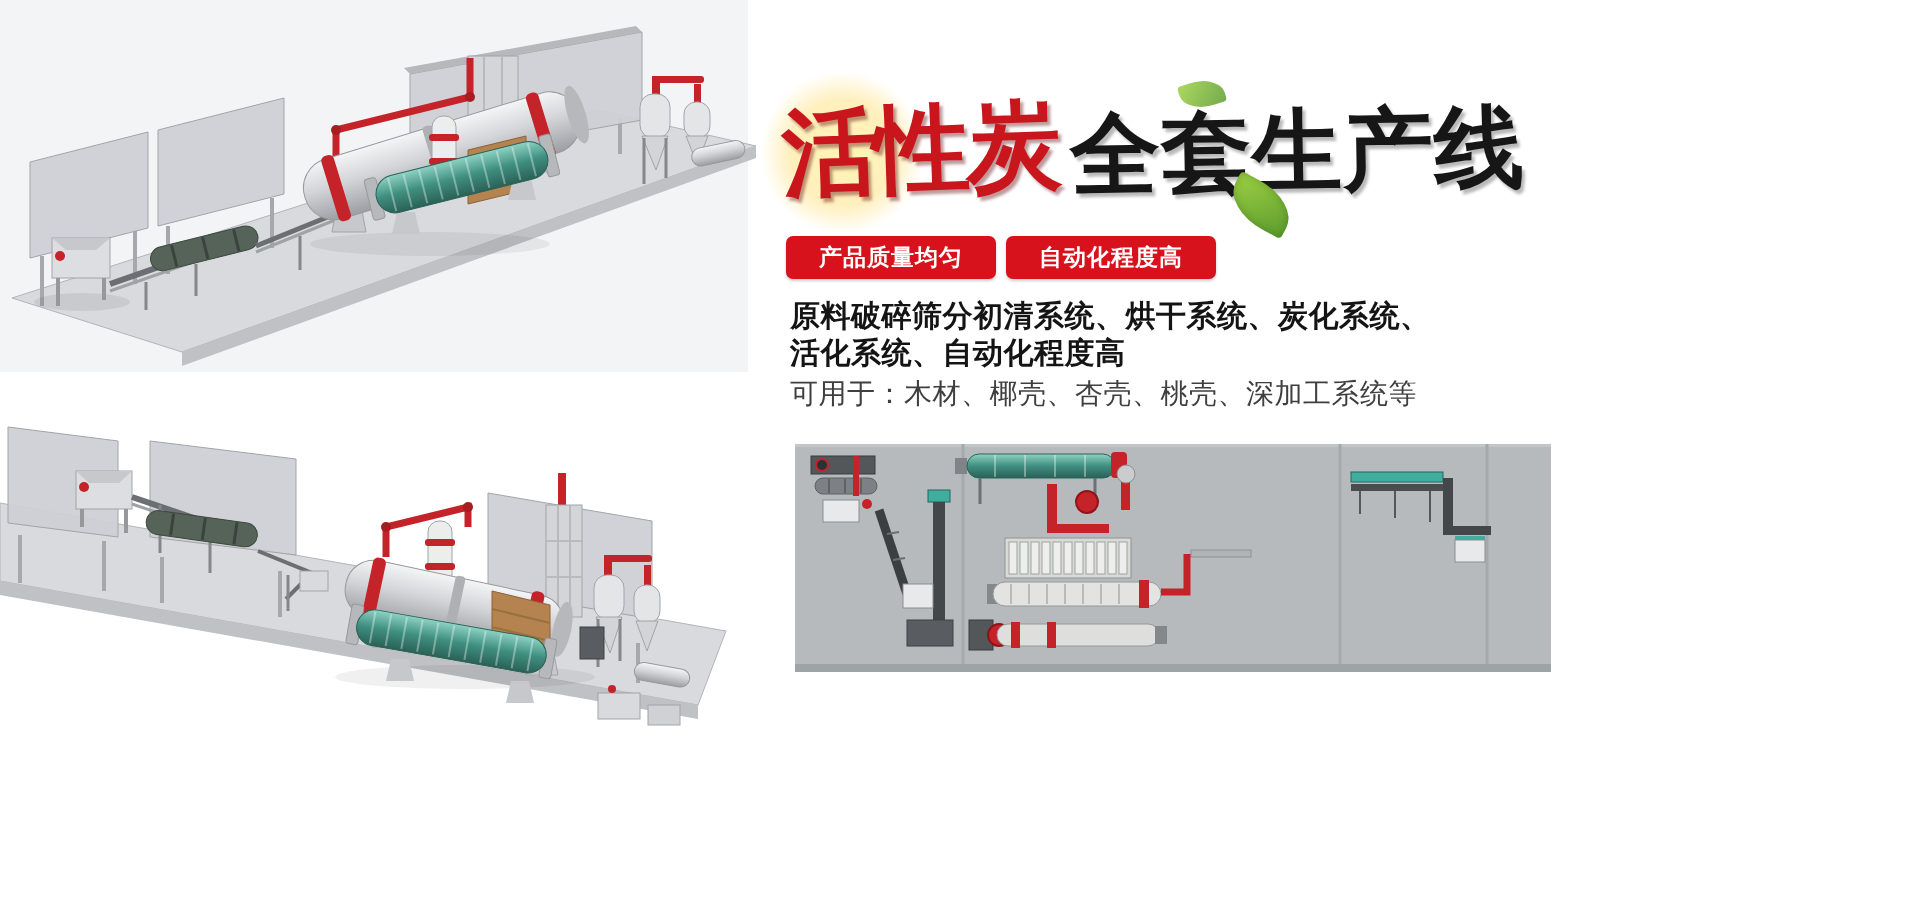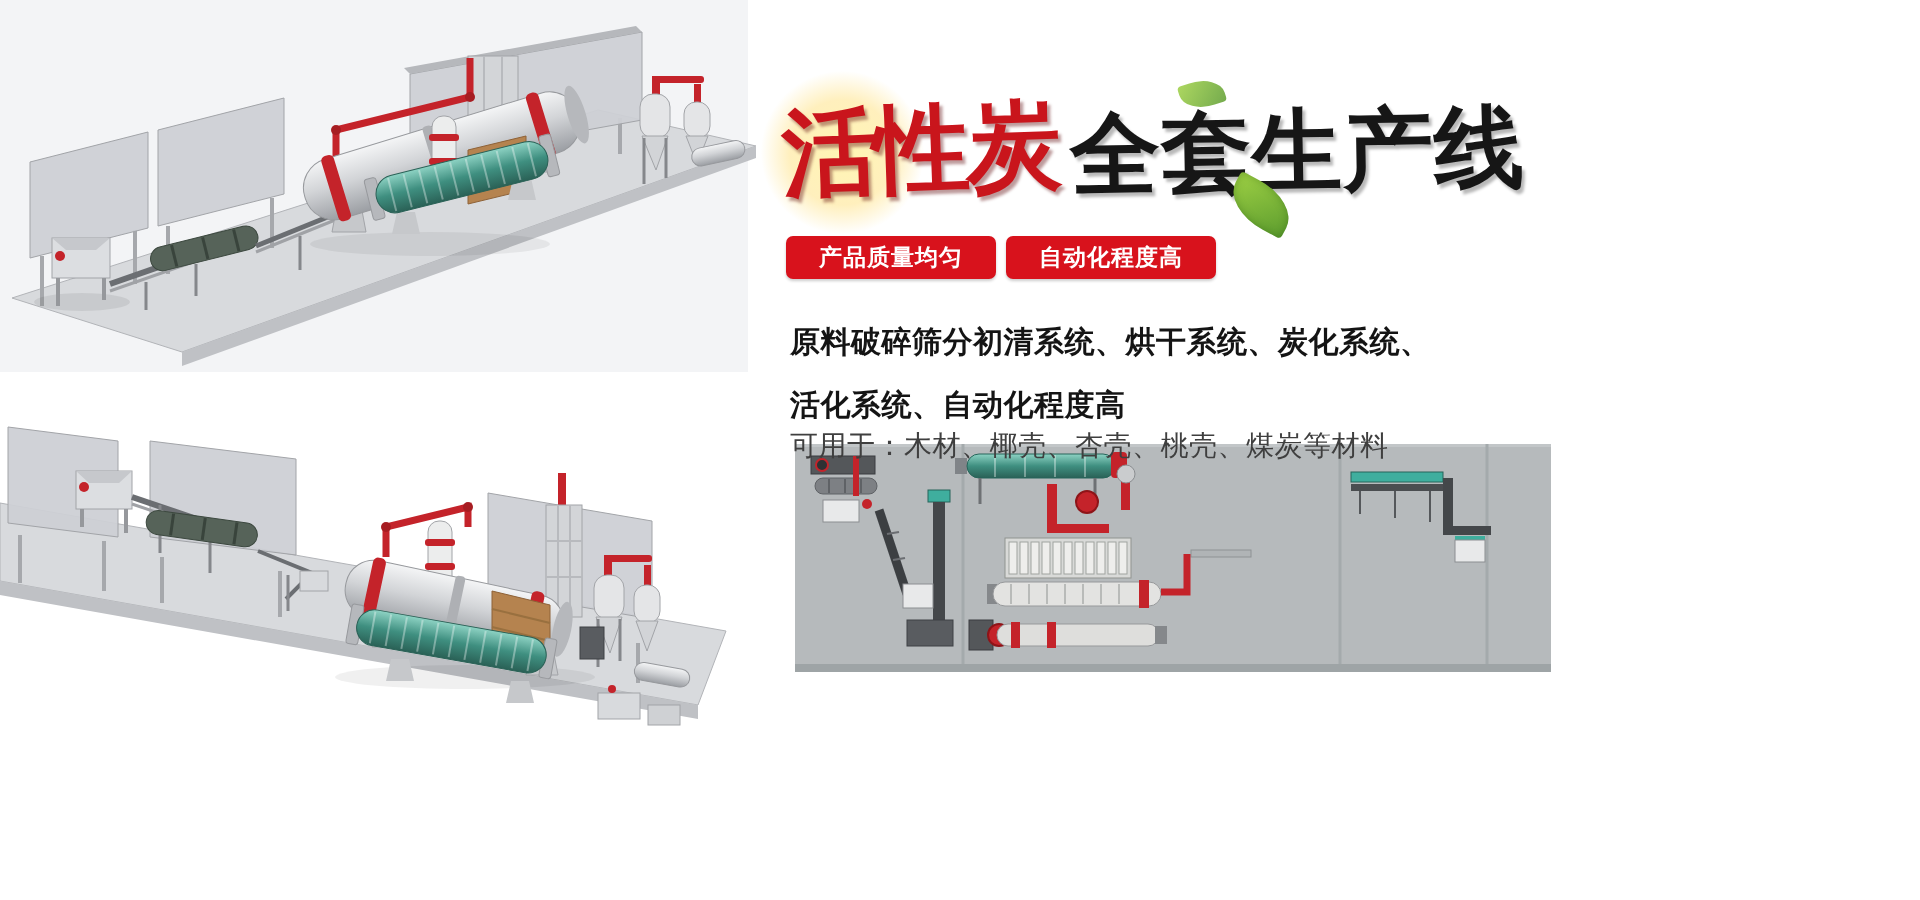--- a/index.html
+++ b/index.html
@@ -25,21 +25,21 @@
   .title-black { position:relative; z-index:2; display:inline-block; font-size:90px; font-weight:bold;
                  color:var(--title-black,#161616); letter-spacing:1px; margin-left:12px; transform:rotate(-1deg);
                  text-shadow:3px 4px 3px rgba(0,0,0,.28); }
 
   .badges-row { position:absolute; left:786px; top:236px; display:flex; gap:10px; z-index:2; }
   .badge { background:var(--badge-red,#d8121c); color:#ffffff; font-size:23px; font-weight:bold;
            height:43px; line-height:43px; padding:0 33px; border-radius:7px; letter-spacing:1px;
            box-shadow:0 2px 3px rgba(0,0,0,.2); }
 
   .desc-block { position:absolute; left:790px; top:297px; z-index:2; }
-  .desc-bold  { font-size:30px; font-weight:bold; color:#141414; line-height:37px; letter-spacing:.5px;margin-top:26px; }
+  .desc-bold  { font-size:30px; font-weight:bold; color:#141414; line-height:37px; letter-spacing:.5px; }
   .desc-light { font-size:28px; color:#3f3f3f; line-height:40px; margin-top:3px; letter-spacing:.5px; }
 
   .diagram-panel { position:absolute; left:795px; top:444px; width:756px; height:228px; }
   .diagram-panel svg { width:100%; height:100%; display:block; }
 </style>
 </head>
 <body>
 
 <div class="page">
 
@@ -305,21 +305,21 @@
   </div>
 
   <div class="badges-row">
     <div class="badge">产品质量均匀</div>
     <div class="badge">自动化程度高</div>
   </div>
 
   <div class="desc-block">
     <div class="desc-bold">原料破碎筛分初清系统、烘干系统、炭化系统、</div>
     <div class="desc-bold">活化系统、自动化程度高</div>
-    <div class="desc-light">可用于：木材、椰壳、杏壳、桃壳、煤炭等材料</div>
+    <div class="desc-light">可用于：木材、椰壳、杏壳、桃壳、深加工系统等</div>
   </div>
 
   <div class="diagram-panel">
     <svg viewBox="0 0 756 228" aria-hidden="true">
       <defs>
         <linearGradient id="tg3" x1="0" y1="0" x2="0" y2="1">
           <stop offset="0" stop-color="#8ed3c4"></stop>
             <stop offset="0.5" stop-color="#3f8f80"></stop>
             <stop offset="1" stop-color="#2a6156"></stop>
         </linearGradient>

